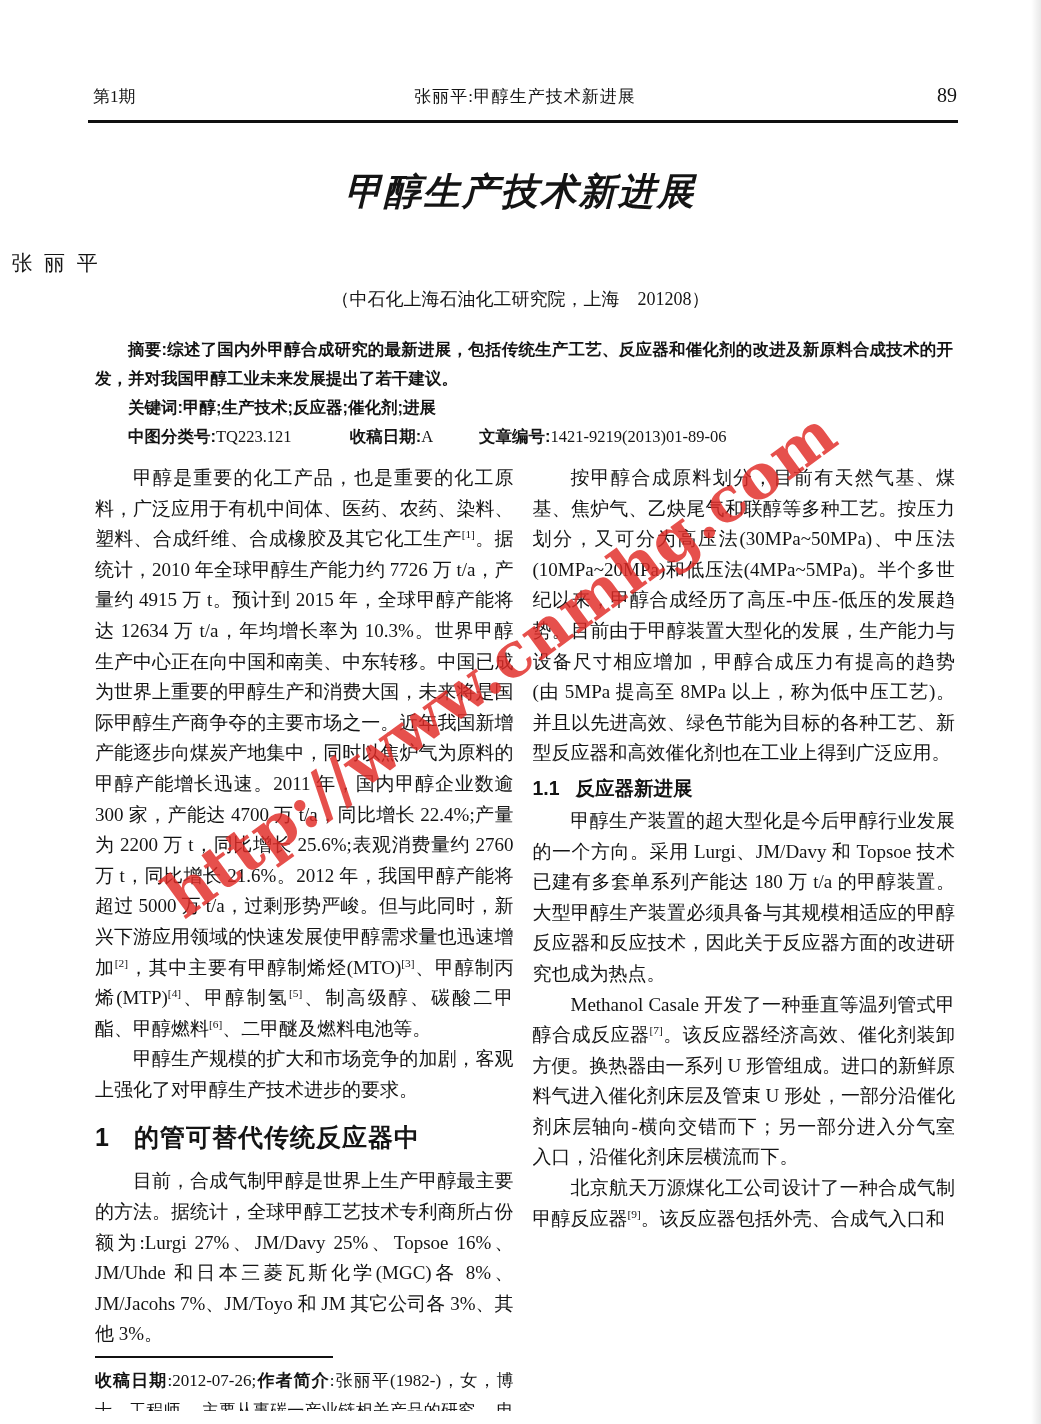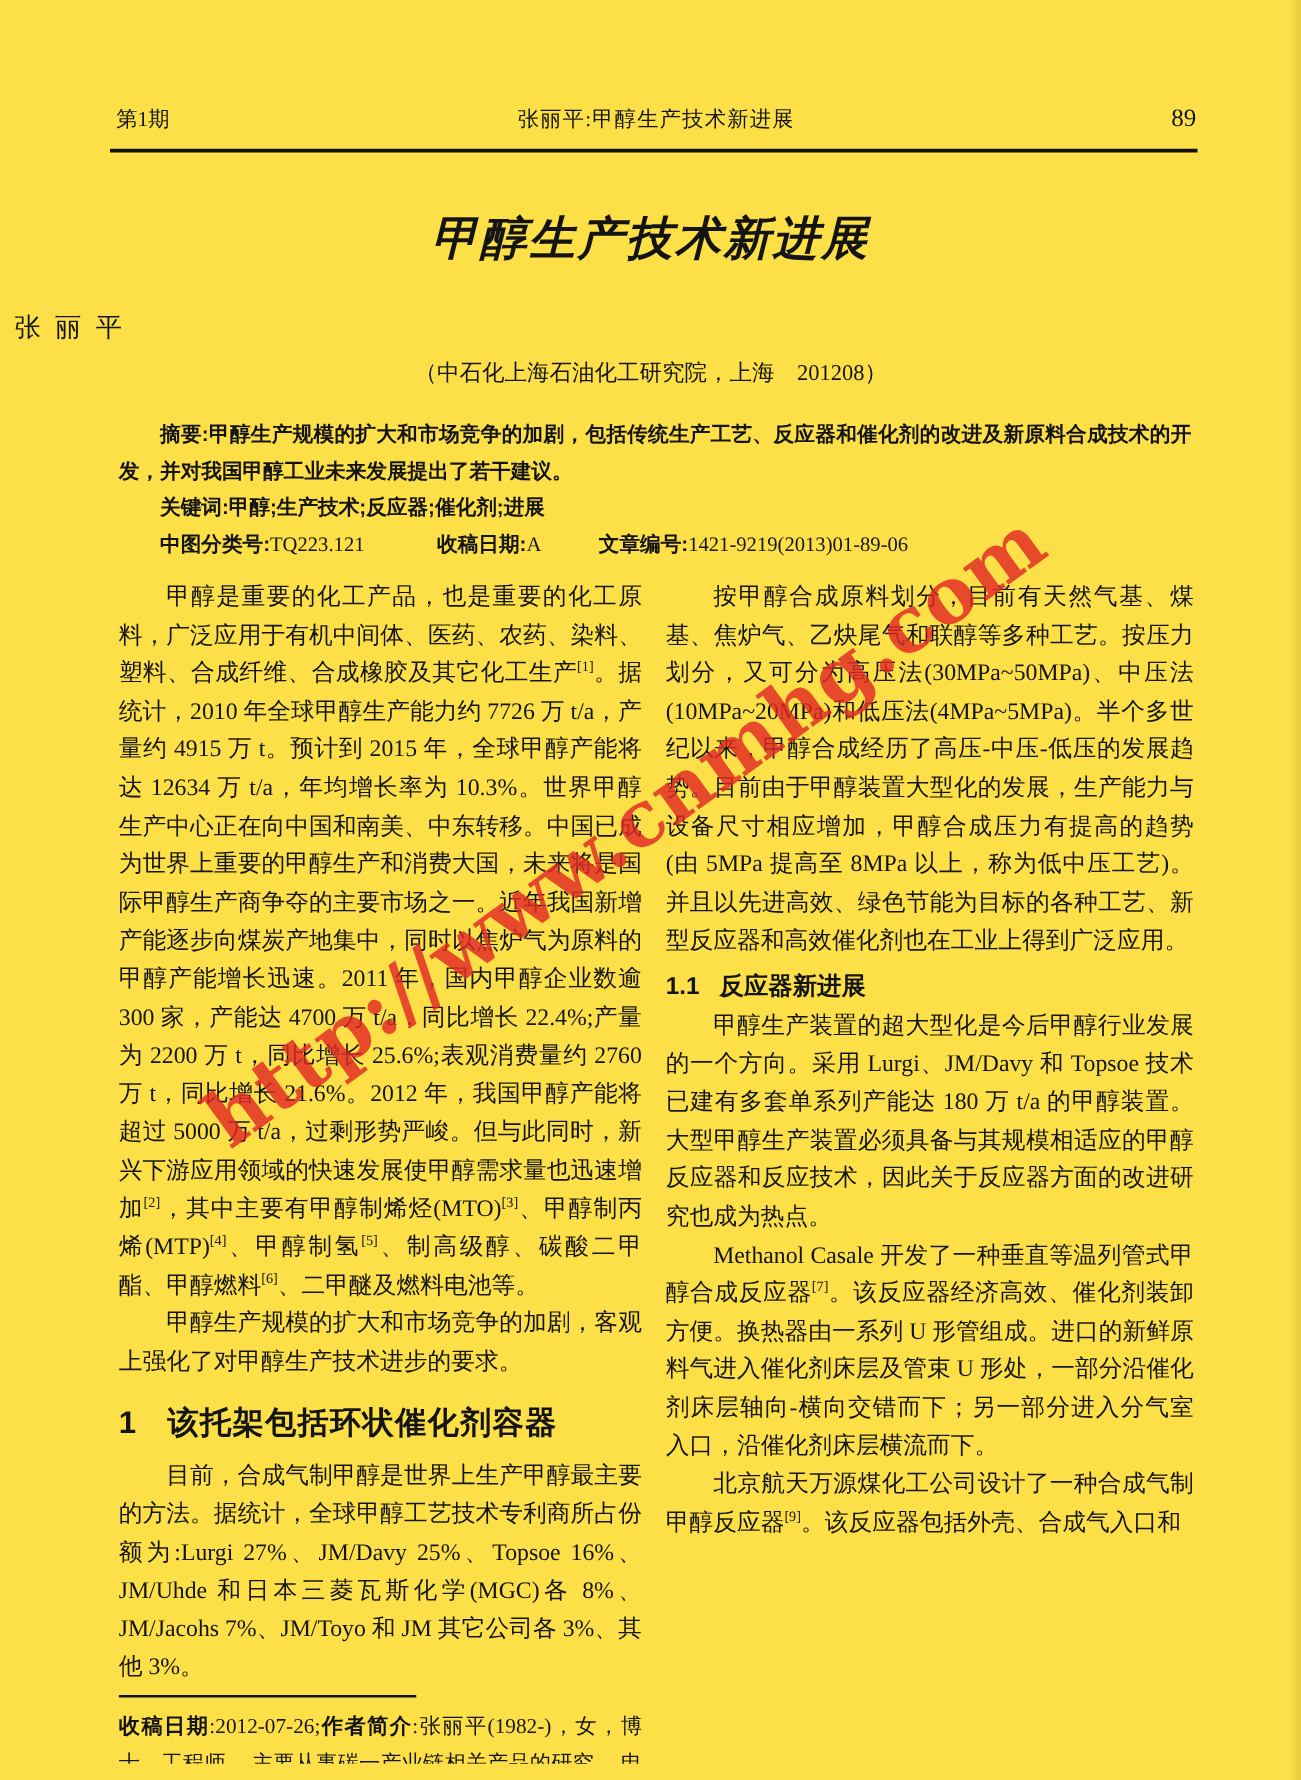--- a/index.html
+++ b/index.html
@@ -1,18 +1,18 @@
 <!DOCTYPE html>
 <html lang="zh"><head>
 <meta charset="utf-8">
 <style>
   html,body { margin:0; padding:0; background:#e8e8e6; }
   .page {
     position:relative; width:1041px; height:1424px; margin:0 auto;
-    background:#fde047; overflow:hidden; color:#141414;
+    background:#ffffff; overflow:hidden; color:#141414;
     font-family:"Liberation Serif","DejaVu Serif",serif;
   }
   
   .page::after{
     content:""; position:absolute; top:0; right:0; width:10px; height:100%;
     background:linear-gradient(to right, rgba(0,0,0,0), rgba(0,0,0,0.09));
     pointer-events:none;
   }
   .hei { font-family:"Liberation Sans","DejaVu Sans",sans-serif; }
 
@@ -86,31 +86,31 @@
     <span class="running">张丽平:甲醇生产技术新进展</span>
     <span class="pageno">89</span>
   </div>
   <div class="header-rule"></div>
 
   <div class="title hei">甲醇生产技术新进展</div>
   <div class="author">张丽平</div>
   <div class="affil">（中石化上海石油化工研究院，上海　201208）</div>
 
   <div class="meta">
-    <p class="abstract hei"><span>摘要:</span><span>甲醇生产规模的扩大和市场竞争的加剧，包括传统生产工艺、反应器和催化剂的改进及新原料合成技术的开发，并对我国甲醇工业未来发展提出了若干建议。</span></p>
+    <p class="abstract hei"><span>摘要:</span><span>综述了国内外甲醇合成研究的最新进展，包括传统生产工艺、反应器和催化剂的改进及新原料合成技术的开发，并对我国甲醇工业未来发展提出了若干建议。</span></p>
     <p class="keywords hei"><span>关键词:</span><span>甲醇;生产技术;反应器;催化剂;进展</span></p>
     <p class="clcline"><b class="hei">中图分类号:</b><span class="val gap1">TQ223.121</span><b class="hei">收稿日期:</b><span class="val gap2">A</span><b class="hei">文章编号:</b><span class="val">1421-9219(2013)01-89-06</span></p>
   </div>
 
   <div class="columns">
 
     <div class="col left">
       <p class="body-p">甲醇是重要的化工产品，也是重要的化工原料，广泛应用于有机中间体、医药、农药、染料、塑料、合成纤维、合成橡胶及其它化工生产<sup>[1]</sup>。据统计，2010 年全球甲醇生产能力约 7726 万 t/a，产量约 4915 万 t。预计到 2015 年，全球甲醇产能将达 12634 万 t/a，年均增长率为 10.3%。世界甲醇生产中心正在向中国和南美、中东转移。中国已成为世界上重要的甲醇生产和消费大国，未来将是国际甲醇生产商争夺的主要市场之一。近年我国新增产能逐步向煤炭产地集中，同时以焦炉气为原料的甲醇产能增长迅速。2011 年，国内甲醇企业数逾 300 家，产能达 4700 万 t/a，同比增长 22.4%;产量为 2200 万 t，同比增长 25.6%;表观消费量约 2760 万 t，同比增长 21.6%。2012 年，我国甲醇产能将超过 5000 万 t/a，过剩形势严峻。但与此同时，新兴下游应用领域的快速发展使甲醇需求量也迅速增加<sup>[2]</sup>，其中主要有甲醇制烯烃(MTO)<sup>[3]</sup>、甲醇制丙烯(MTP)<sup>[4]</sup>、甲醇制氢<sup>[5]</sup>、制高级醇、碳酸二甲酯、甲醇燃料<sup>[6]</sup>、二甲醚及燃料电池等。</p>
       <p class="body-p">甲醇生产规模的扩大和市场竞争的加剧，客观上强化了对甲醇生产技术进步的要求。</p>
-      <h2 class="sec-h1 hei"><span class="num">1</span><span>该托架包括环状催化剂容器</span></h2>
+      <h2 class="sec-h1 hei"><span class="num">1</span><span>的管可替代传统反应器中</span></h2>
       <p class="body-p">目前，合成气制甲醇是世界上生产甲醇最主要的方法。据统计，全球甲醇工艺技术专利商所占份额为:Lurgi 27%、JM/Davy 25%、Topsoe 16%、JM/Uhde 和日本三菱瓦斯化学(MGC)各 8%、JM/Jacohs 7%、JM/Toyo 和 JM 其它公司各 3%、其他 3%。</p>
 
       <div class="footnote-wrap">
         <div class="footnote-rule"></div>
         <p class="footnote"><b>收稿日期</b><span>:2012-07-26;</span><b>作者简介</b><span>:张丽平(1982-)，女，博士，工程师， 主要从事碳一产业链相关产品的研究， 电话 021-68462197，电邮 zhangliping_815@163.com。</span></p>
       </div>
     </div>
 
     <div class="col right">
       <p class="body-p">按甲醇合成原料划分，目前有天然气基、煤基、焦炉气、乙炔尾气和联醇等多种工艺。按压力划分，又可分为高压法(30MPa~50MPa)、中压法(10MPa~20MPa)和低压法(4MPa~5MPa)。半个多世纪以来，甲醇合成经历了高压-中压-低压的发展趋势。目前由于甲醇装置大型化的发展，生产能力与设备尺寸相应增加，甲醇合成压力有提高的趋势(由 5MPa 提高至 8MPa 以上，称为低中压工艺)。并且以先进高效、绿色节能为目标的各种工艺、新型反应器和高效催化剂也在工业上得到广泛应用。</p>

